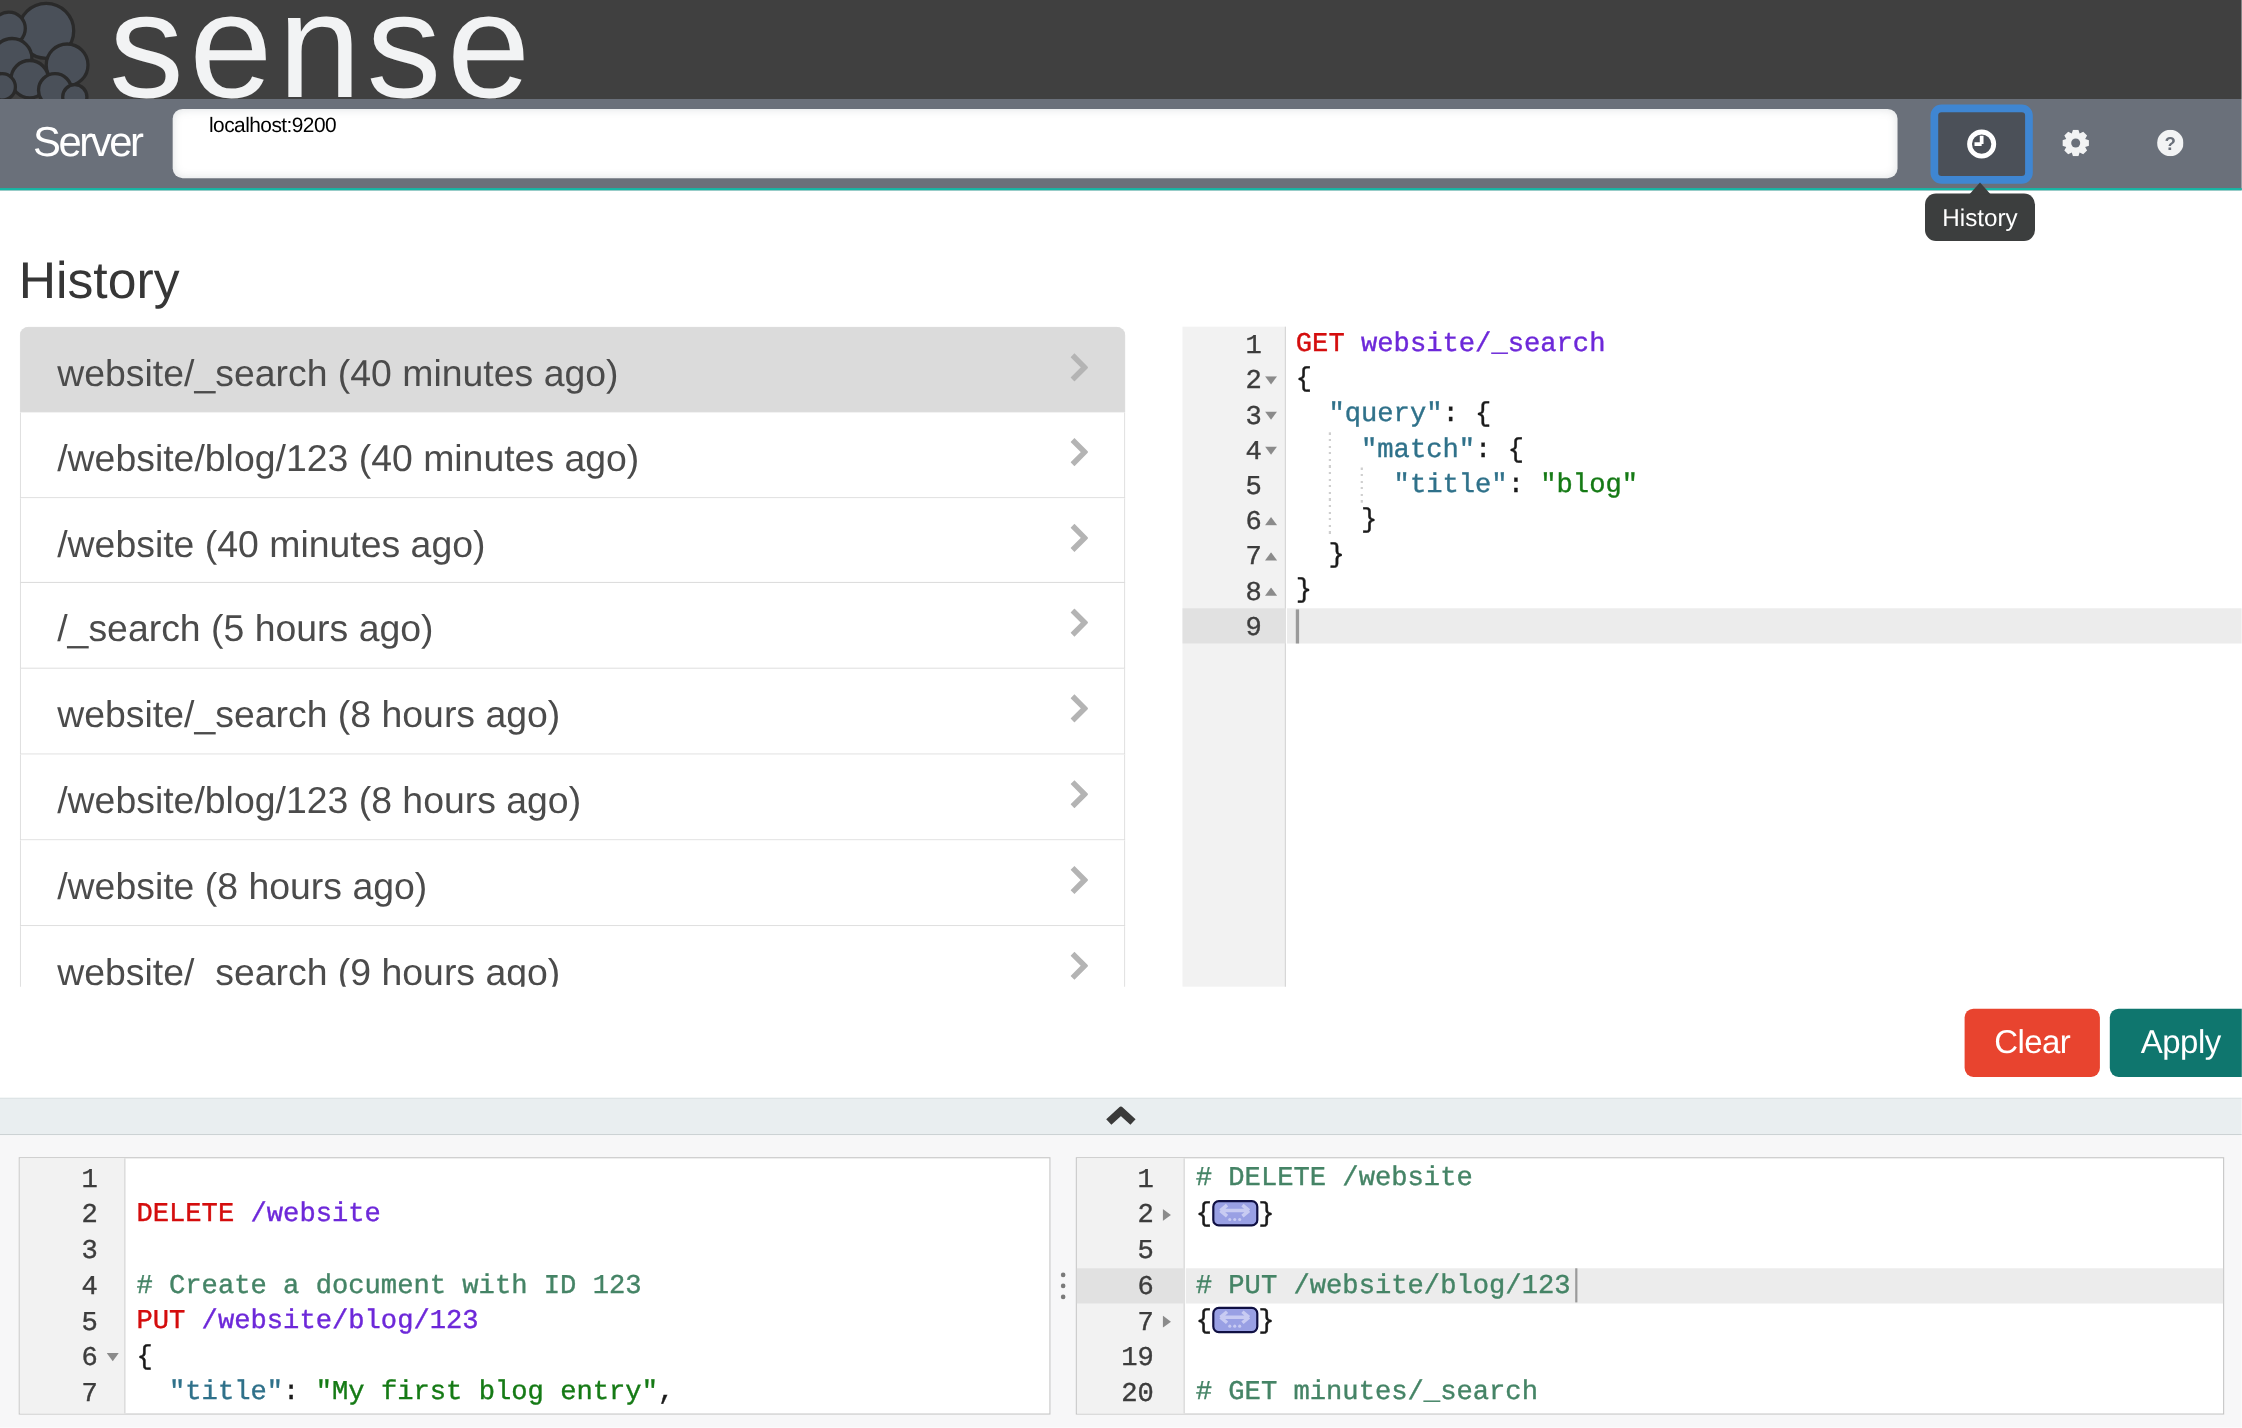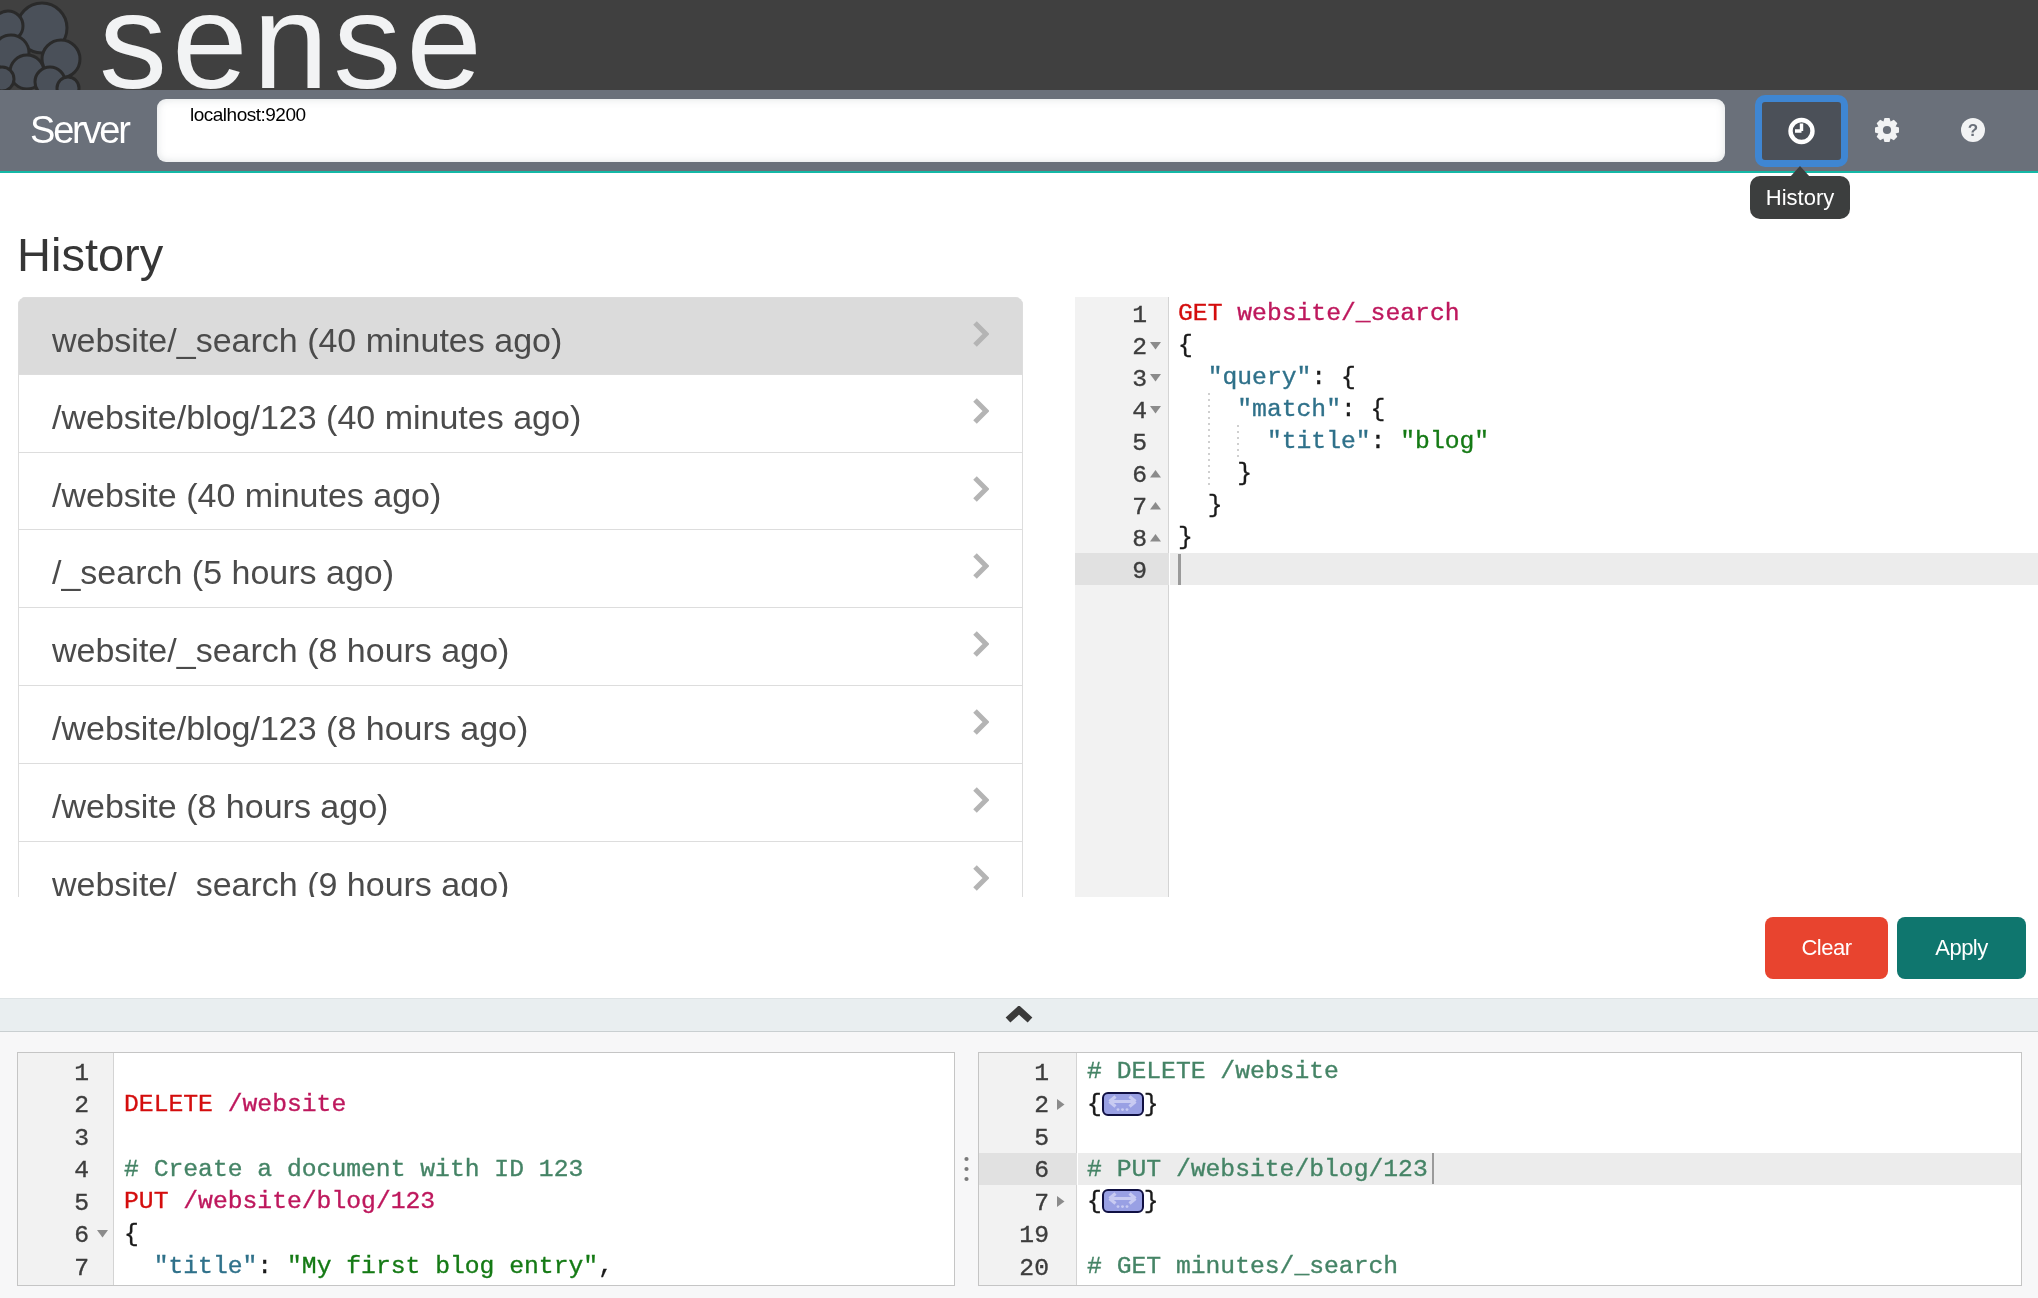--- a/index.html
+++ b/index.html
@@ -32,25 +32,25 @@
   .hitem { position:relative; width:100%; height:77.8px; background:#fff; border:1px solid #ddd; border-top:none; font-size:34px; color:#4b4b4b; }
   .hitem:first-child { border-top:1px solid #ddd; background:#dbdbdb; }
   .hitem span.t { position:absolute; left:33px; top:23px; }
   .hitem svg { position:absolute; right:33px; top:23px; }
 
   
   #ed1 { position:absolute; left:1075px; top:297px; width:963px; height:600px; background:#fff; }
   #ed1 .gutter { position:absolute; left:0; top:0; width:94px; height:600px; background:#f2f2f2; border-right:1px solid #d4d4d4; }
   .gl { position:absolute; width:72px; text-align:right; font-size:24.7px; color:#3d3d3d; }
   .codeline { position:absolute; white-space:pre; font-size:24.7px; letter-spacing:0px; }
-  .c-red { color:#d40d0d; } .c-blue { color:#be185d; } .c-key { color:#2f718a; }
+  .c-red { color:#d40d0d; } .c-blue { color:#6d28d9; } .c-key { color:#2f718a; }
   .c-grn { color:#157a15; } .c-blk { color:#1a1a1a; } .c-com { color:#458466; }
 
   
-  .btn { position:absolute; border-radius:8px; color:#fff; font-size:22px; letter-spacing:-0.5px; text-align:center; }
+  .btn { position:absolute; border-radius:8px; color:#fff; font-size:30px; letter-spacing:-0.5px; text-align:center;margin-left:21px; }
   #btnclear { left:1765px; top:917px; width:123px; height:62px; background:#e8442f; line-height:62px; }
   #btnapply { left:1897px; top:917px; width:129px; height:62px; background:#0f766e; line-height:62px; }
 
   
   #band { position:absolute; left:0; top:998px; width:2038px; height:34px; background:#e9eef0; border-top:1px solid #dde3e5; border-bottom:1px solid #c9cfd1; }
 
   
   .edbox { position:absolute; top:1052px; height:234px; background:#fff; border:1px solid #c5c5c5; }
   #ed2 { left:17px; width:938px; }
   #ed3 { left:978px; width:1044px; }

